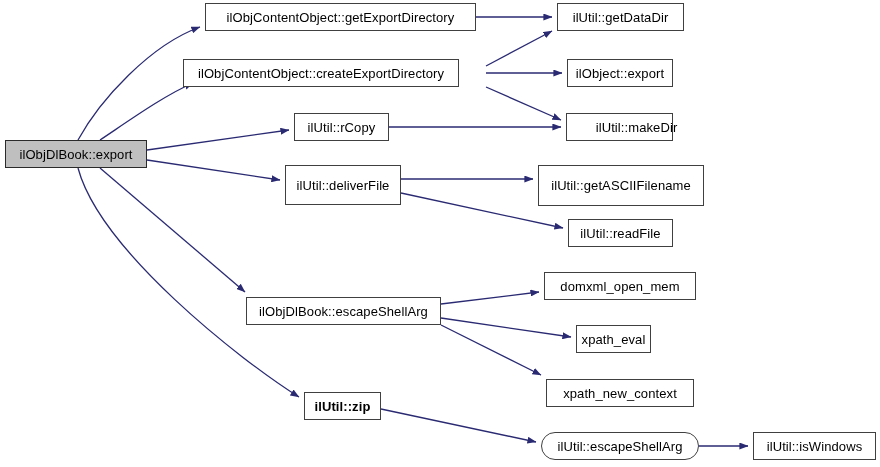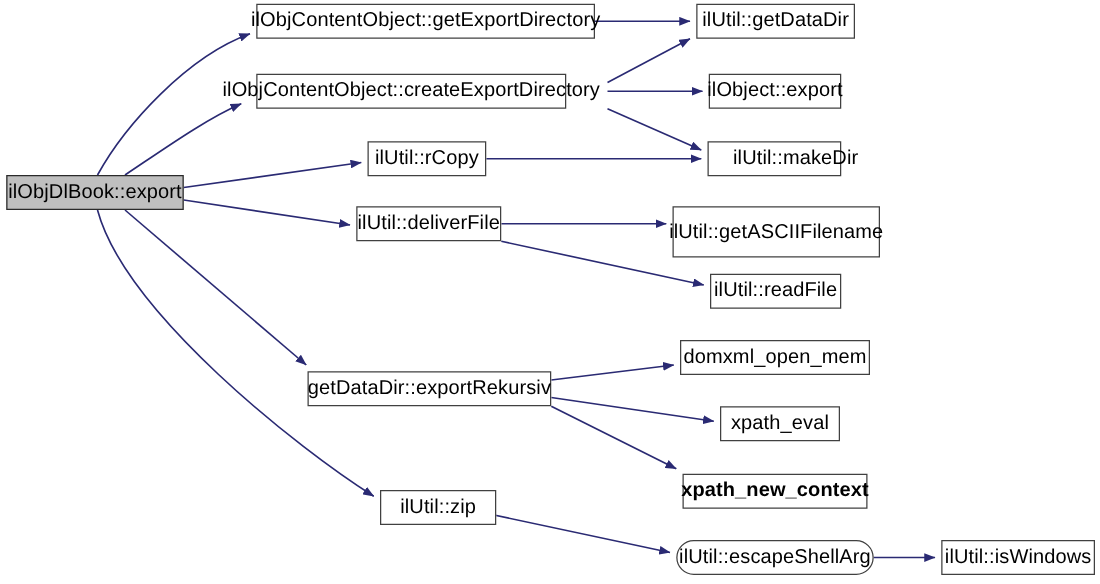--- a/index.html
+++ b/index.html
@@ -25,21 +25,21 @@
     width: 880px;
     height: 467px;
     pointer-events: none;
   }
   .node {
     position: absolute;
     box-sizing: border-box;
     border: 1px solid #404040;
     background: #ffffff;
     color: #000000;
-    font-size: 16px;
+    font-size: 13px;
     line-height: 1;
     display: flex;
     align-items: center;
     justify-content: center;
     white-space: nowrap;
     letter-spacing: 0.1px;
   }
   .node.root {
     background: #bfbfbf;
     border-color: #2a2a2a;
@@ -82,54 +82,54 @@
   <div id="nodes-layer">
       <div class="node root" style="left: 5px; top: 140px; width: 142px; height: 28px;">
         <span>ilObjDlBook::export</span>
       </div>
       <div class="node" style="left: 205px; top: 3px; width: 271px; height: 28px;">
         <span>ilObjContentObject::getExportDirectory</span>
       </div>
       <div class="node" style="left: 557px; top: 3px; width: 127px; height: 28px;">
         <span>ilUtil::getDataDir</span>
       </div>
-      <div class="node" style="left: 205px; top: 59px; width: 248px; height: 28px;">
+      <div class="node" style="left: 183px; top: 59px; width: 276px; height: 28px;">
         <span>ilObjContentObject::createExportDirectory</span>
       </div>
       <div class="node" style="left: 567px; top: 59px; width: 106px; height: 28px;">
         <span>ilObject::export</span>
       </div>
       <div class="node" style="left: 294px; top: 113px; width: 95px; height: 28px;">
         <span>ilUtil::rCopy</span>
       </div>
       <div class="node" style="left: 566px; top: 113px; width: 107px; height: 28px; padding-left: 34px;">
         <span>ilUtil::makeDir</span>
       </div>
-      <div class="node" style="left: 285px; top: 165px; width: 116px; height: 28px;">
+      <div class="node" style="left: 285px; top: 165px; width: 116px; height: 40px;">
         <span>ilUtil::deliverFile</span>
       </div>
       <div class="node" style="left: 538px; top: 165px; width: 166px; height: 41px;">
         <span>ilUtil::getASCIIFilename</span>
       </div>
       <div class="node" style="left: 568px; top: 219px; width: 105px; height: 28px;">
         <span>ilUtil::readFile</span>
       </div>
       <div class="node" style="left: 246px; top: 297px; width: 195px; height: 28px;">
-        <span>getDataDir::exportRekursiv</span>
+        <span>ilObjDlBook::escapeShellArg</span>
       </div>
       <div class="node" style="left: 544px; top: 272px; width: 152px; height: 28px;">
         <span>domxml_open_mem</span>
       </div>
-      <div class="node" style="left: 576px; top: 325px; width: 96px; height: 28px;">
+      <div class="node" style="left: 576px; top: 325px; width: 75px; height: 28px;">
         <span>xpath_eval</span>
       </div>
-      <div class="node" style="left: 546px; top: 379px; width: 148px; height: 28px; font-weight: bold;">
+      <div class="node" style="left: 546px; top: 379px; width: 148px; height: 28px;">
         <span>xpath_new_context</span>
       </div>
-      <div class="node" style="left: 304px; top: 392px; width: 93px; height: 28px;">
+      <div class="node" style="left: 304px; top: 392px; width: 77px; height: 28px; font-weight: bold;">
         <span>ilUtil::zip</span>
       </div>
       <div class="node" style="left: 541px; top: 432px; width: 158px; height: 28px; border-radius: 14px;">
         <span>ilUtil::escapeShellArg</span>
       </div>
       <div class="node" style="left: 753px; top: 432px; width: 123px; height: 28px;">
         <span>ilUtil::isWindows</span>
       </div>
     </div>
 

